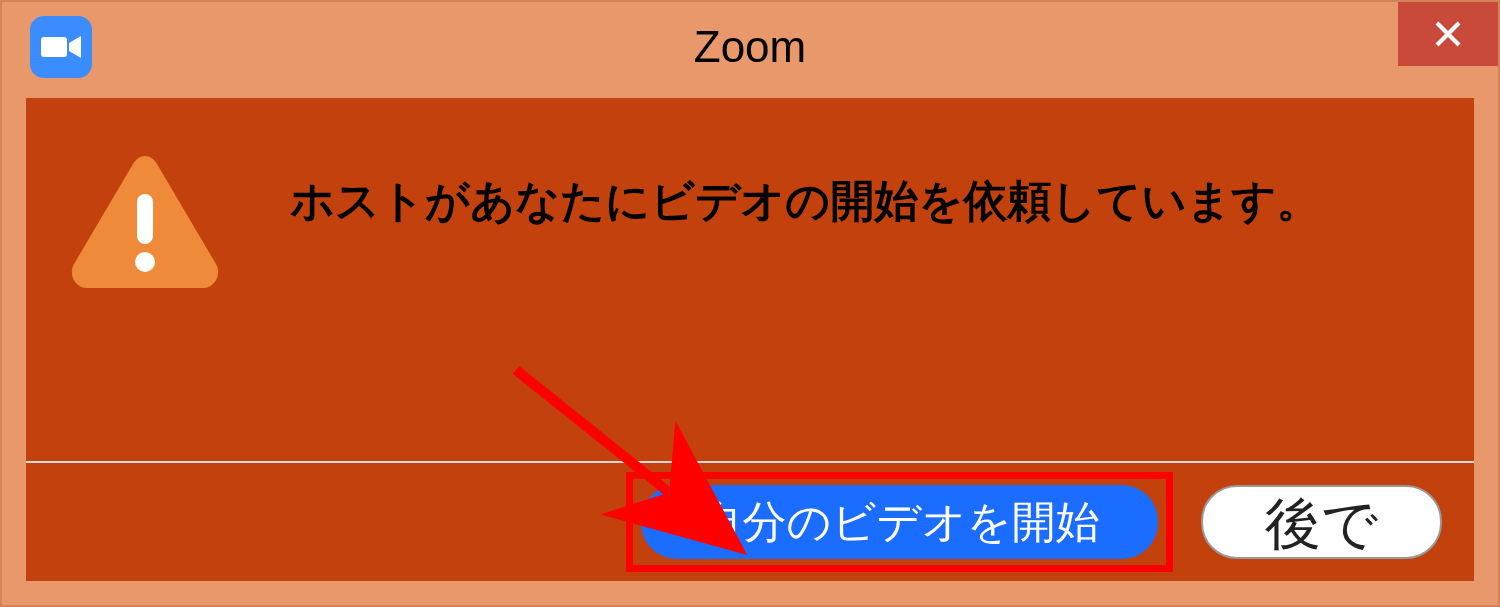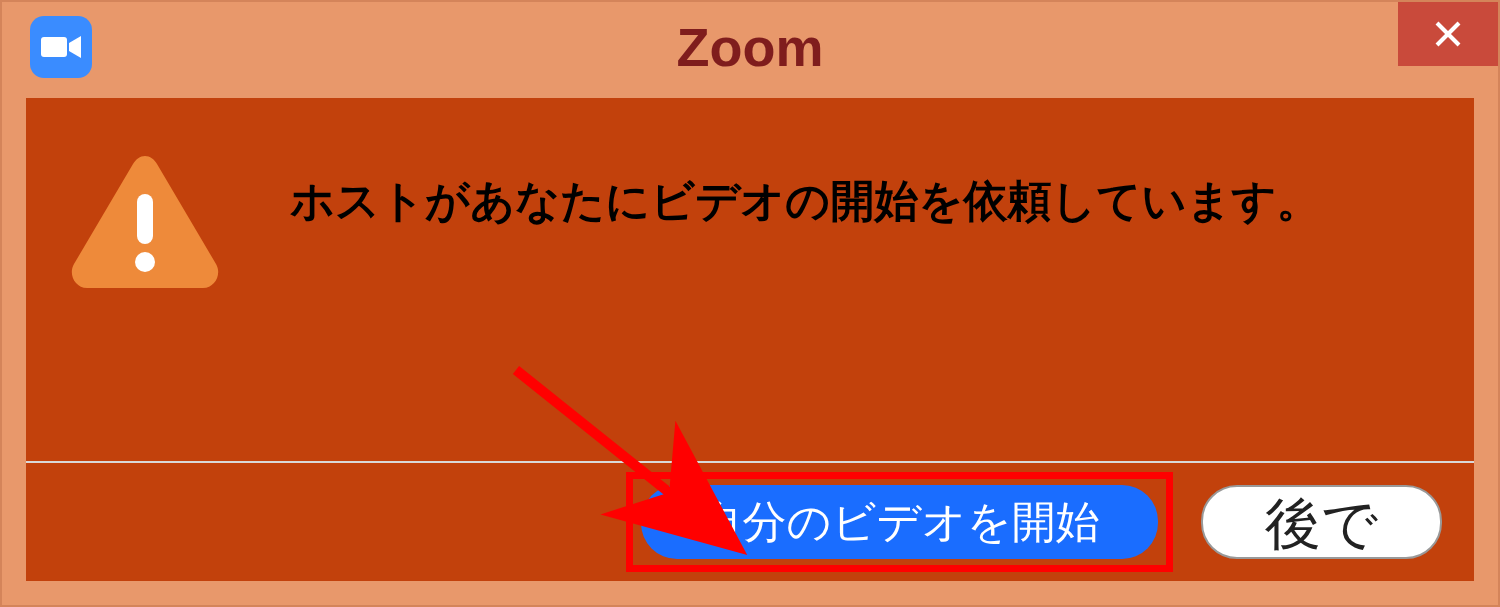--- a/index.html
+++ b/index.html
@@ -21,23 +21,23 @@
       position: absolute;
       left: 28px;
       top: 14px;
       width: 62px; height: 62px;
       background: #3a8cff;
       border-radius: 14px;
       display: flex; align-items: center; justify-content: center;
     }
     .app-icon svg { width: 40px; height: 28px; fill: #ffffff; }
     .window-title {
-      font-size: 54px;
-      color: #7f1d1d;
-      font-weight: 700;
+      font-size: 44px;
+      color: #000000;
+      font-weight: 400;
     }
     .close-btn {
       position: absolute;
       right: 0; top: 0;
       width: 100px; height: 64px;
       background: #c94a3b;
       display: flex; align-items: center; justify-content: center;
       cursor: pointer;
     }
     .close-btn svg { width: 30px; height: 30px; stroke: #fff; stroke-width: 4; }

